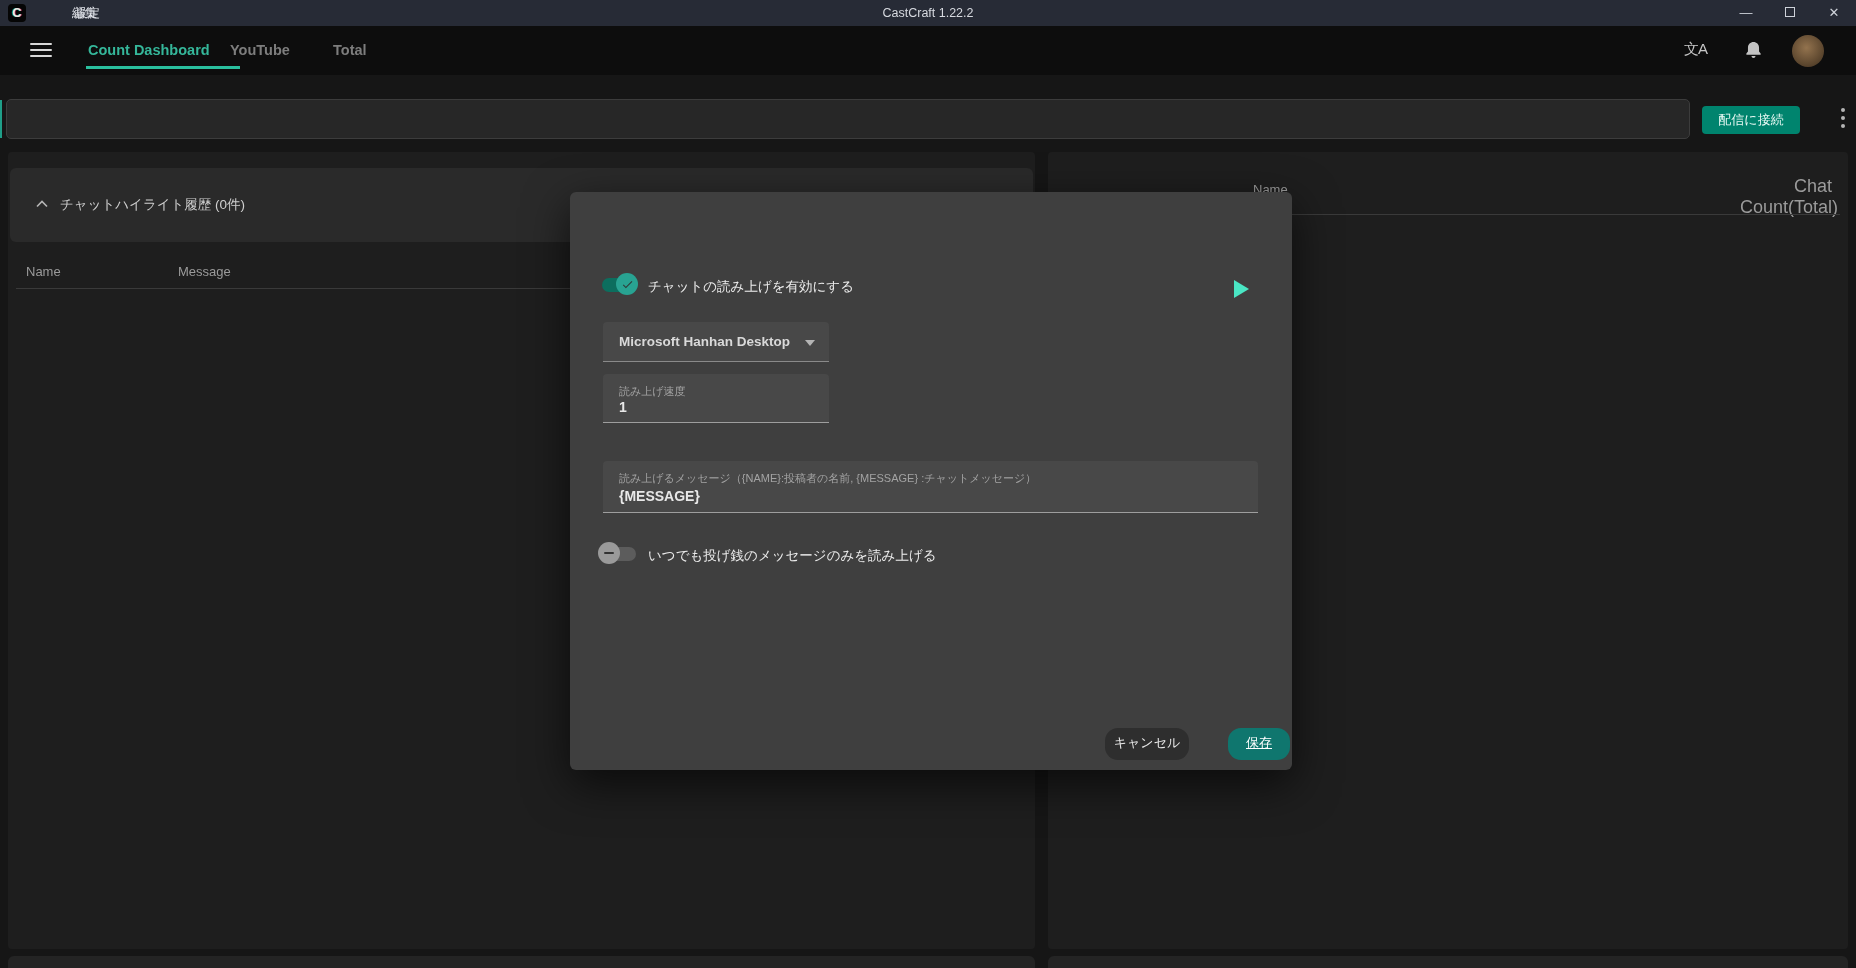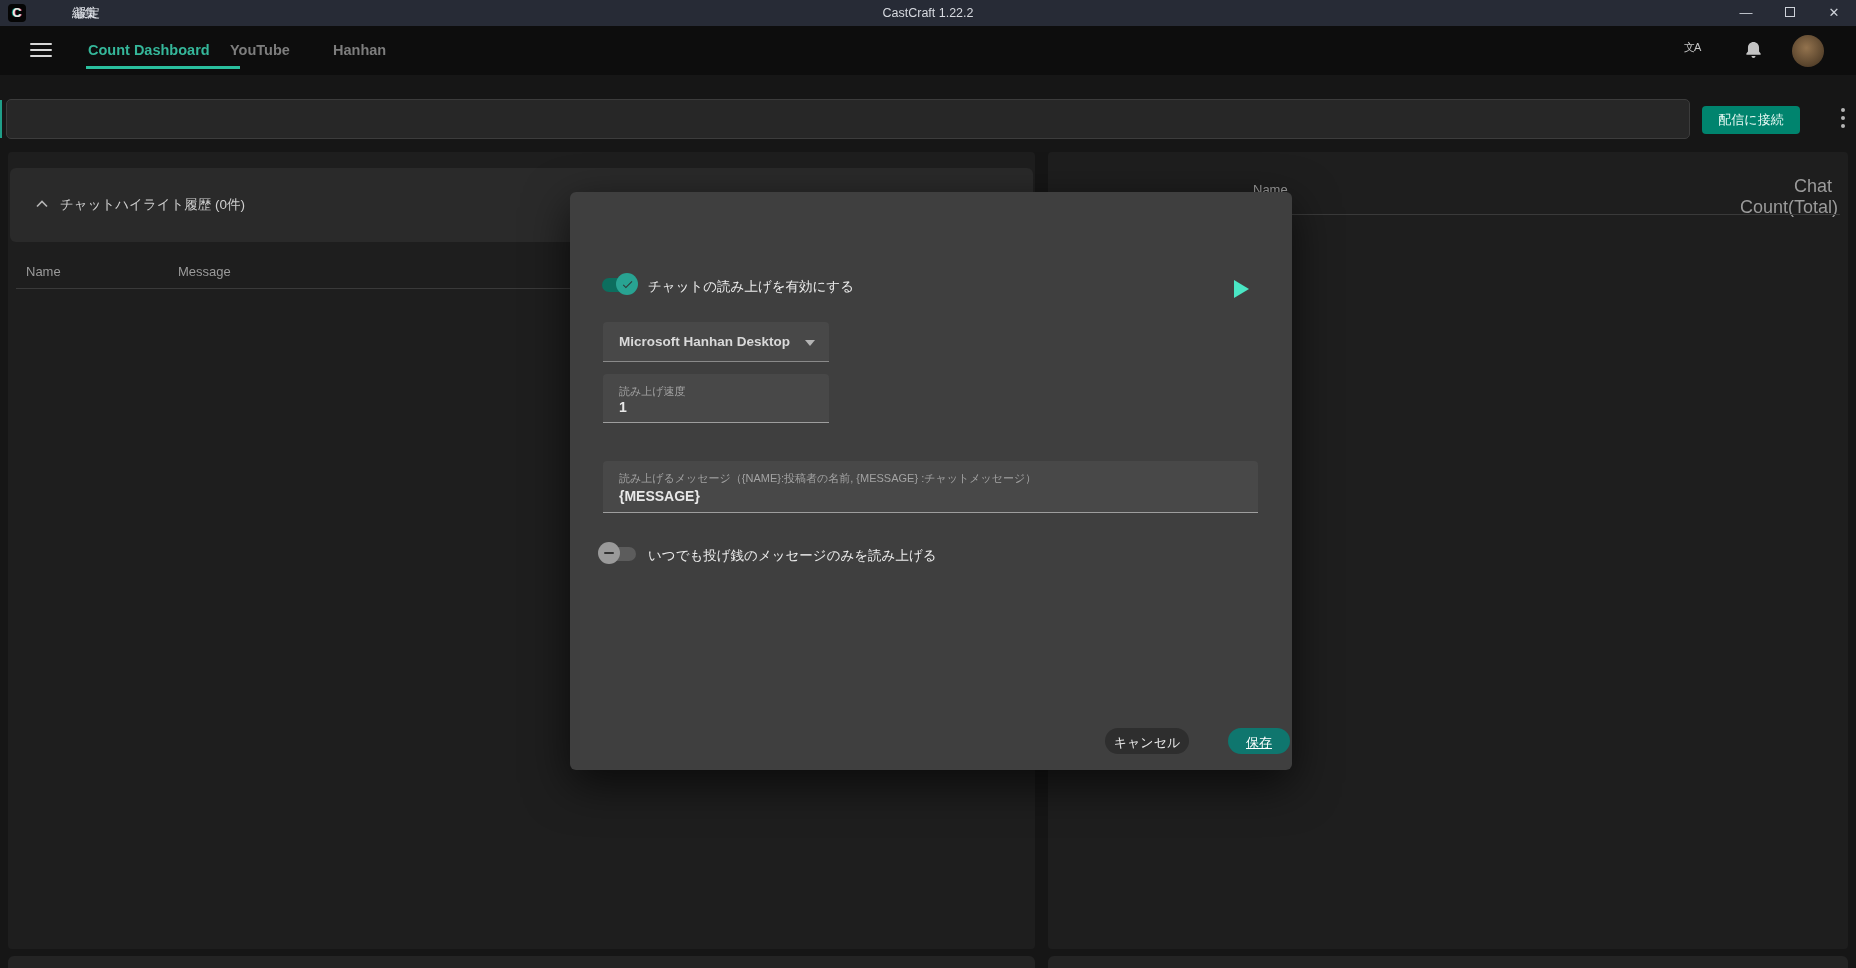--- a/index.html
+++ b/index.html
@@ -21,21 +21,21 @@
   .wb-min { right:88px; } .wb-max { right:44px; } .wb-close { right:0; }
   .wb-max .box { display:inline-block; width:10px; height:10px; border:1.4px solid #ced2d9; vertical-align:middle; margin-top:-3px; }
   
   .navbar { position:absolute; left:0; top:26px; width:1856px; height:49px; background:#0d0d0d; }
   .hamburger { position:absolute; left:30px; top:17px; width:22px; height:15px; cursor:pointer; }
   .hamburger span { display:block; height:2.4px; background:#d8d8d8; margin-bottom:3.6px; border-radius:1px; }
   .nav-tab { position:absolute; top:0; height:49px; line-height:49px; font-size:14.5px; font-weight:bold; color:#7d7d7d; cursor:pointer; }
   .nav-tab.active { color:#35b79a; }
   .nav-tab-underline { position:absolute; left:86px; top:40px; width:154px; height:2.5px; background:#2abf9e; }
   .nt-live { left:88px; } .nt-youtube { left:230px; } .nt-screen { left:333px; }
-  .translate-btn { position:absolute; left:1684px; top:14px; font-size:11px; color:#c6c6c6; cursor:pointer; letter-spacing:-1px; }
+  .translate-btn { position:absolute; left:1684px; top:14px; font-size:15px; color:#c6c6c6; cursor:pointer; letter-spacing:-1px; }
   .bell-btn { position:absolute; left:1744px; top:13px; cursor:pointer; }
   .avatar { position:absolute; left:1792px; top:9px; width:32px; height:32px; border-radius:50%; cursor:pointer;
     background: radial-gradient(circle at 45% 40%, #93734e 0%, #6d5438 45%, #3e2f1e 100%); }
   
   .edge-sliver { position:absolute; left:0; top:100px; width:2px; height:38px; background:#1f9e88; }
   .stream-input { position:absolute; left:6px; top:99px; width:1684px; height:40px; background:#272727; border:1px solid #3c3c3c; border-radius:5px; cursor:text; }
   .connect-btn { position:absolute; left:1702px; top:106px; width:98px; height:28px; background:#00846e; border-radius:4px;
     color:#e9faf5; font-size:13px; line-height:28px; text-align:center; cursor:pointer; }
   .kebab { position:absolute; left:1841px; top:108px; width:4px; cursor:pointer; }
   .kebab i { display:block; width:4px; height:4px; border-radius:50%; background:#b5b5b5; margin-bottom:4px; }
@@ -84,21 +84,21 @@
     border-radius:4px 4px 0 0; border-bottom:1px solid #8a8a8a; cursor:pointer; }
   .voice-select .val { position:absolute; left:16px; top:0; height:40px; line-height:40px; font-size:13.5px; font-weight:bold; color:#d9d9d9; }
   .caret-down { position:absolute; right:14px; top:18px; width:0; height:0;
     border-left:5px solid transparent; border-right:5px solid transparent; border-top:6px solid #b5b5b5; }
   .field { position:absolute; background:#484848; border-radius:4px 4px 0 0; border-bottom:1px solid #9e9e9e; cursor:text; }
   .field .flabel { position:absolute; left:16px; top:10px; font-size:11px; color:#a3a3a3; white-space:nowrap; }
   .field .fvalue { position:absolute; left:16px; font-size:14px; font-weight:bold; color:#e8e8e8; }
   .fld-speed { left:33px; top:182px; width:226px; height:49px; } .fld-speed .fvalue { top:25px; }
   .fld-msg { left:33px; top:269px; width:655px; height:52px; } .fld-msg .fvalue { top:27px; }
   
-  .btn { position:absolute; height:26px; border-radius:13px; text-align:center; line-height:30px; font-size:13px; cursor:pointer; }
+  .btn { position:absolute; height:32px; border-radius:13px; text-align:center; line-height:30px; font-size:13px; cursor:pointer; }
   .btn-cancel { left:535px; top:536px; width:84px; background:#2e2e2e; color:#e8e8e8; }
   .btn-save { left:658px; top:536px; width:62px; background:#0f766e; color:#ffffff;text-decoration:underline; }
   svg { display:block; }
 </style>
 </head>
 <body>
 
 <div class="screen">
 
   <div class="titlebar">
@@ -113,21 +113,21 @@
 
   <div class="navbar">
     <div class="hamburger">
         <span></span>
         <span></span>
         <span></span>
       </div>
     <div class="nav-tab nt-live active">Count Dashboard</div>
     <div class="nav-tab-underline"></div>
     <div class="nav-tab nt-youtube">YouTube</div>
-    <div class="nav-tab nt-screen">Hanhan</div>
+    <div class="nav-tab nt-screen">Total</div>
     <div class="translate-btn">文A</div>
     <div class="bell-btn">
       <svg width="19" height="22" viewBox="0 0 24 24">
           <path fill="#c4c4c4" d="M12 2C8.1 2 5 5.1 5 9v5l-2 2.5V18h18v-1.5L19 14V9c0-3.9-3.1-7-7-7zm0 20c1.4 0 2.5-1.1 2.5-2.5h-5C9.5 20.9 10.6 22 12 22z"></path>
         </svg>
     </div>
     <div class="avatar"></div>
   </div>
 
   <div class="edge-sliver"></div>

